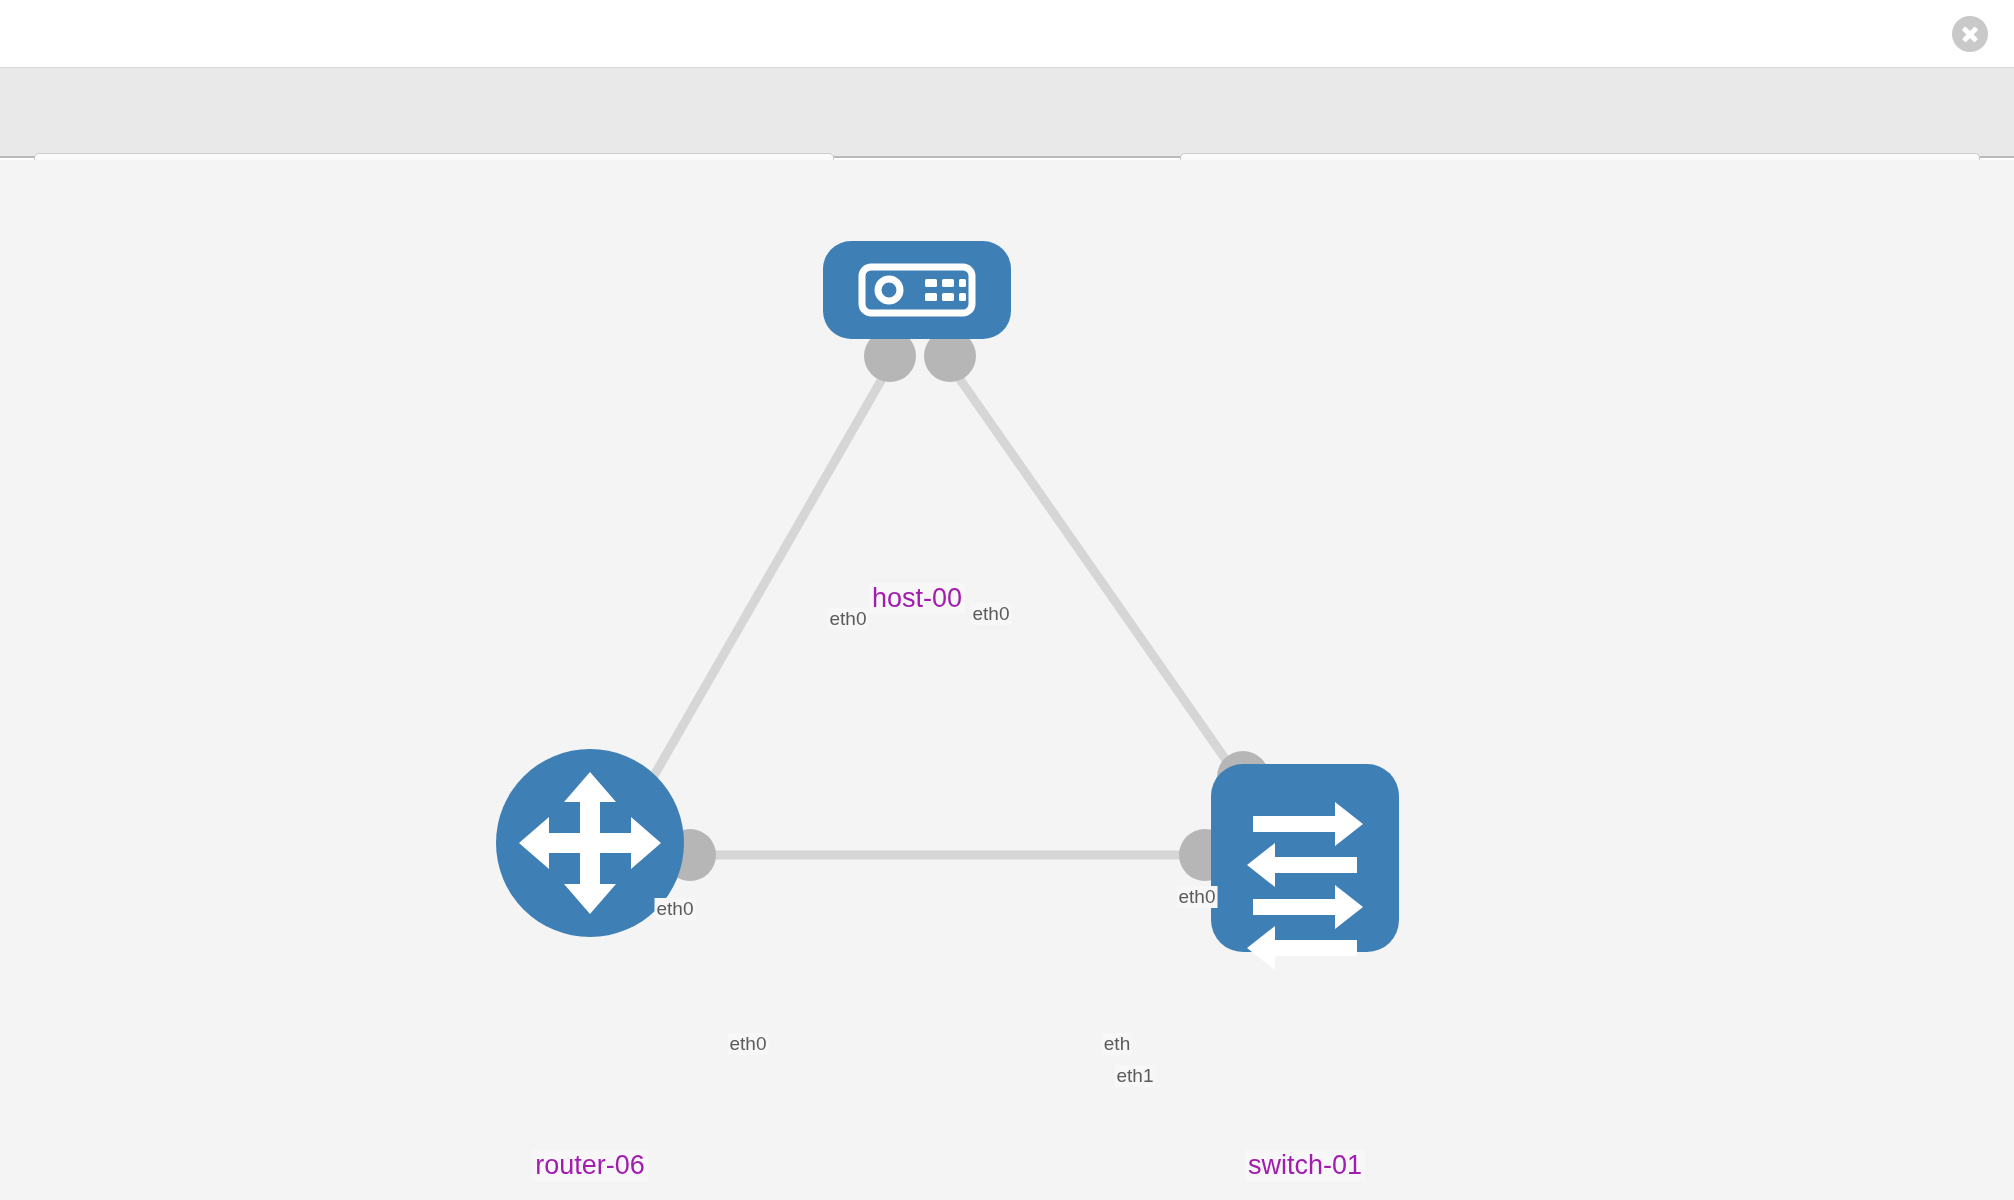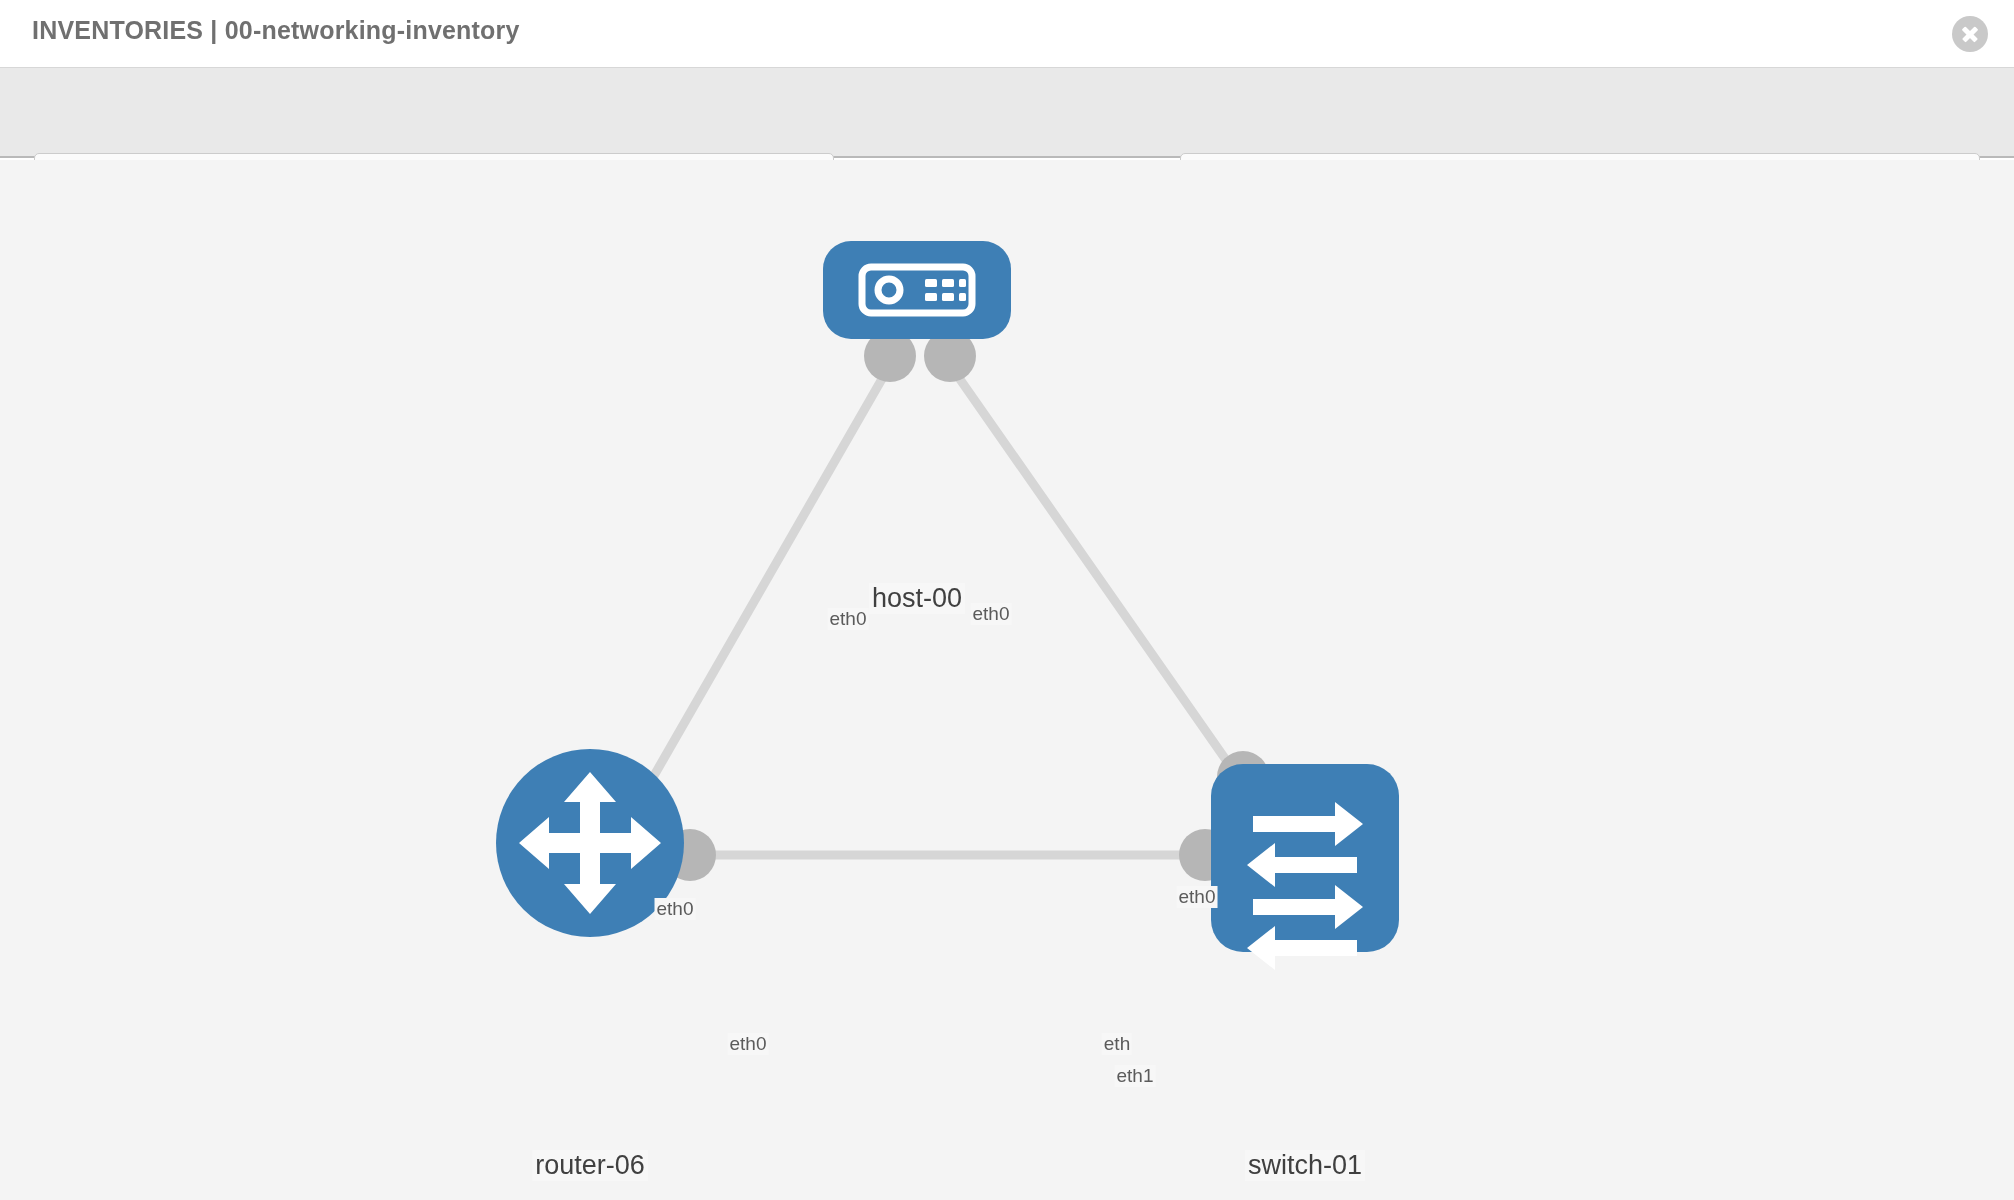--- a/index.html
+++ b/index.html
@@ -124,21 +124,21 @@
   }
   #topology-svg {
     position: absolute;
     left: 0; top: 0;
     width: 2014px; height: 1040px;
   }
 
   .node-label {
     position: absolute;
     font-size: 27px;
-    color: #404040;
+    color: #a21caf;
     background: #f7f7f7;
     padding: 0 3px;
     white-space: nowrap;
     transform: translateX(-50%);
   }
   .iface-label {
     position: absolute;
     font-size: 19px;
     color: #5b5b5b;
     background: #f7f7f7;
@@ -204,21 +204,20 @@
     background: #3e7fb5;
     cursor: pointer;
   }
 </style>
 </head>
 <body>
 
 <div id="app">
 
   <div class="header">
-    <div class="header-title">INVENTORIES | 00-networking-inventory</div>
     <div class="close-btn"></div>
   </div>
 
   <div class="toolbar">
 
     <div class="actions-select">
       <span class="label">ACTIONS</span>
       <span class="caret-down"></span>
     </div>
 

